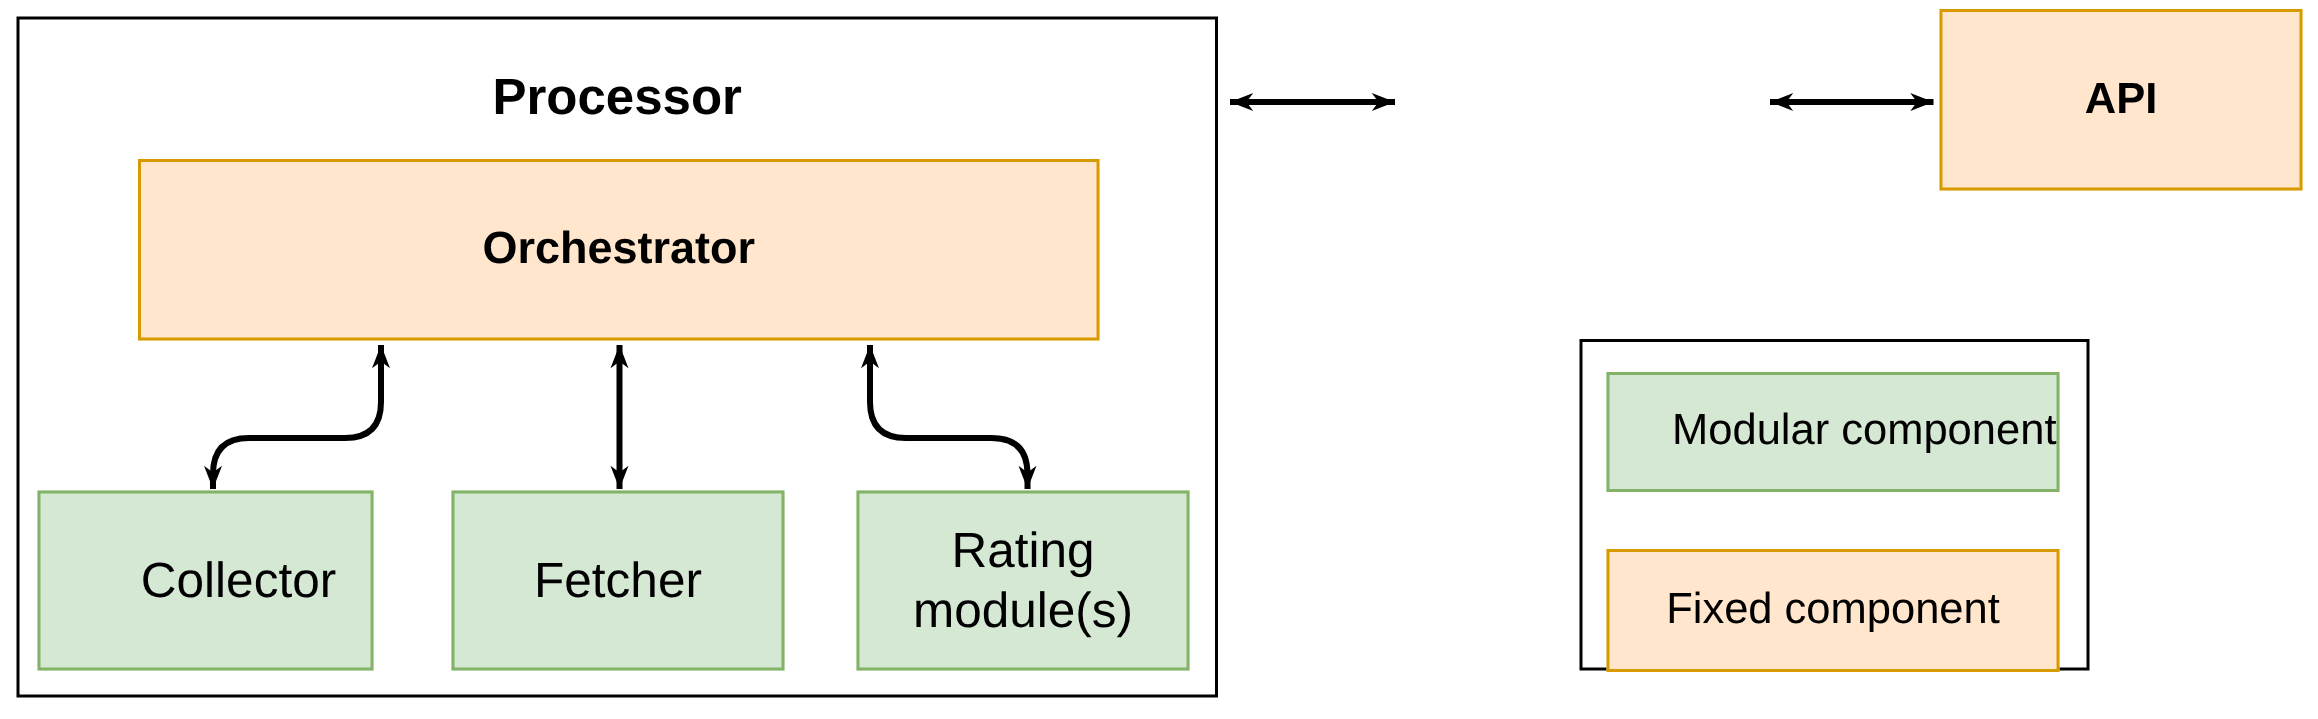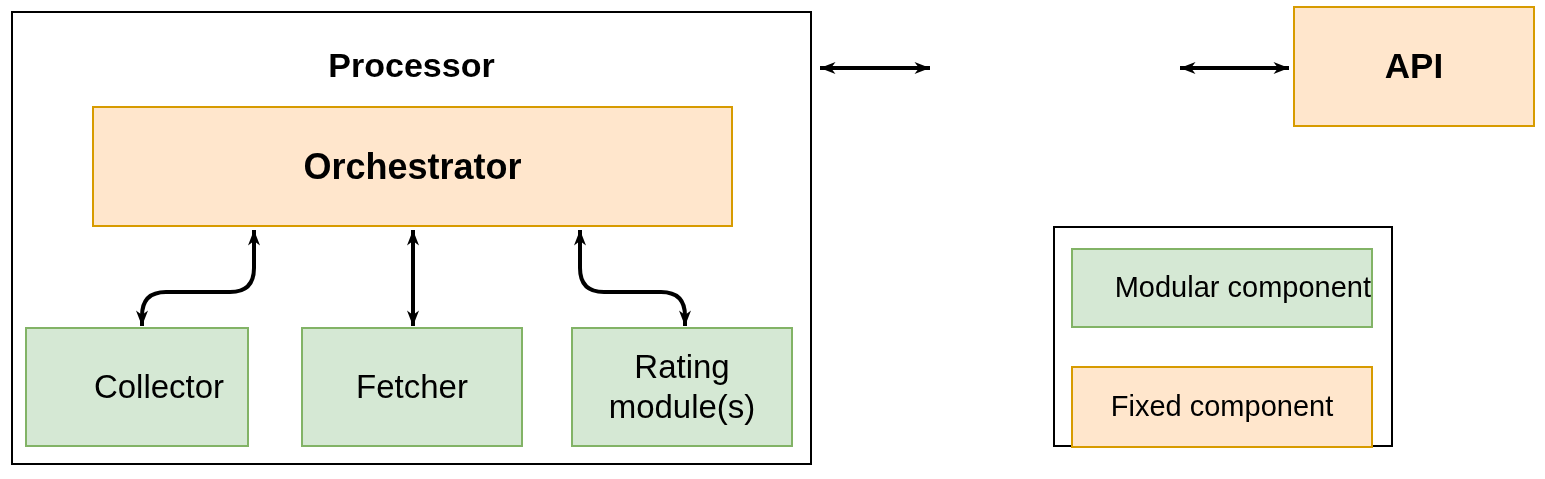--- a/index.html
+++ b/index.html
@@ -54,26 +54,26 @@
   }
   .modular {
     background: var(--modular-fill);
     border-color: var(--modular-stroke);
   }
   .fixed {
     background: var(--fixed-fill);
     border-color: var(--fixed-stroke);
   }
   .bold { font-weight: bold; }
-  .orchestrator { left: 92px; top: 106px; width: 641px; height: 121px; font-size: 36px; }
+  .orchestrator { left: 92px; top: 106px; width: 641px; height: 121px; font-size: 30px; }
   .collector    { left: 25px;  top: 327px; width: 224px; height: 120px; padding-left: 44px; }
   .fetcher      { left: 301px; top: 327px; width: 222px; height: 120px; }
   .rating       { left: 571px; top: 327px; width: 222px; height: 120px; padding: 0 8px; }
   .storage      { left: 933px; top: 7px;   width: 241px; height: 121px; }
-  .api          { left: 1293px; top: 6px;  width: 242px; height: 121px; font-size: 35px; }
+  .api          { left: 1293px; top: 6px;  width: 242px; height: 121px; font-size: 29px; }
   .processor-frame { left: 11px; top: 11px; width: 801px; height: 454px; }
   .legend-frame    { left: 1053px; top: 226px; width: 340px; height: 221px; }
   .legend-swatch   { font-size: 29px; }
   .swatch-modular  { left: 1071px; top: 248px; width: 302px; height: 80px; justify-content: flex-end; }
   .swatch-fixed    { left: 1071px; top: 366px; width: 302px; height: 82px; }
   .arrows {
     position: absolute;
     left: 0;
     top: 0;
     pointer-events: none;

